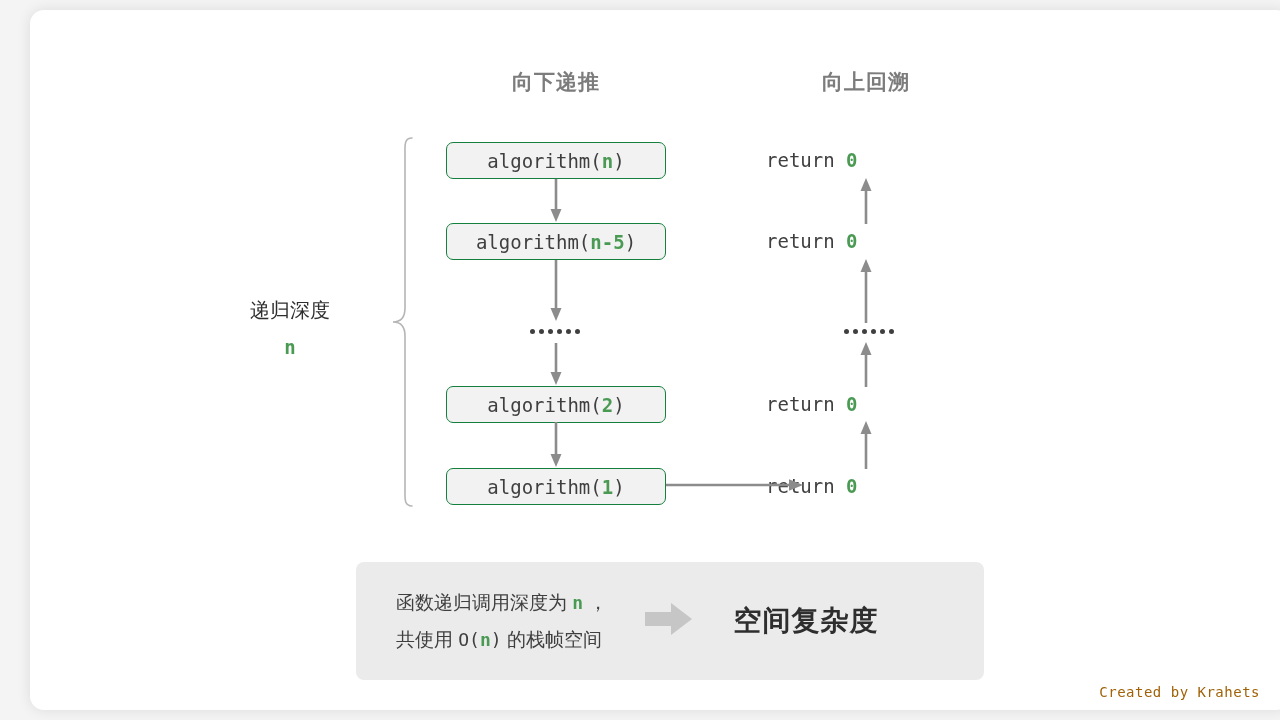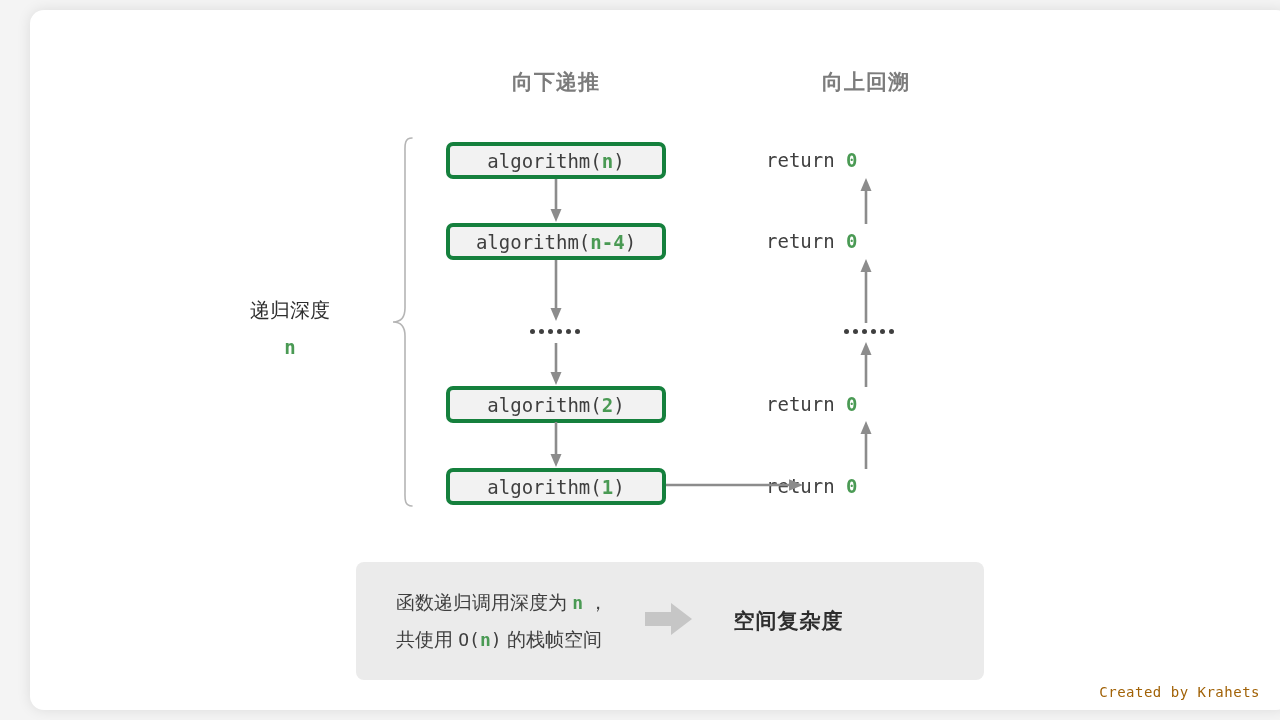--- a/index.html
+++ b/index.html
@@ -38,21 +38,21 @@
   }
   #header-down  { left: 406px; top: 58px; width: 240px; }
   #header-up    { left: 736px; top: 58px; width: 200px; }
 
   
   .call-box {
     width: 220px;
     height: 37px;
     box-sizing: border-box;
     background: #f2f2f2;
-    border: 4px solid #15803d;
+    border: 1px solid #15803d;
     border-radius: 7px;
     display: flex;
     align-items: center;
     justify-content: center;
     font-family: "DejaVu Sans Mono", "Liberation Mono", monospace;
     font-size: 19px;
     color: #3f3f3f;
     left: 416px;
   }
   .call-box .arg {
@@ -163,21 +163,21 @@
     font-size: 18px;
   }
   #summary-arrow { margin-left: 38px; }
   #summary-right {
     margin-left: 40px;
     text-align: center;
     line-height: 1.95;
     white-space: nowrap;
   }
   #sum-title {
-    font-size: 21px;
+    font-size: 28px;
     font-weight: bold;
     color: #2e2e2e;
     letter-spacing: 1px;
   }
   #sum-value {
     font-size: 21px;
     font-weight: bold;
     color: #2090d3;
     letter-spacing: 0.5px;
   }
@@ -214,21 +214,21 @@
     </svg>
   </div>
 
   <div class="abs call-box" id="box-0">
     <span>algorithm(</span>
       <span class="arg">n</span>
       <span>)</span>
   </div>
   <div class="abs call-box" id="box-1">
     <span>algorithm(</span>
-      <span class="arg">n-4</span>
+      <span class="arg">n-5</span>
       <span>)</span>
   </div>
   <div class="abs call-box" id="box-2">
     <span>algorithm(</span>
       <span class="arg">2</span>
       <span>)</span>
   </div>
   <div class="abs call-box" id="box-3">
     <span>algorithm(</span>
       <span class="arg">1</span>

